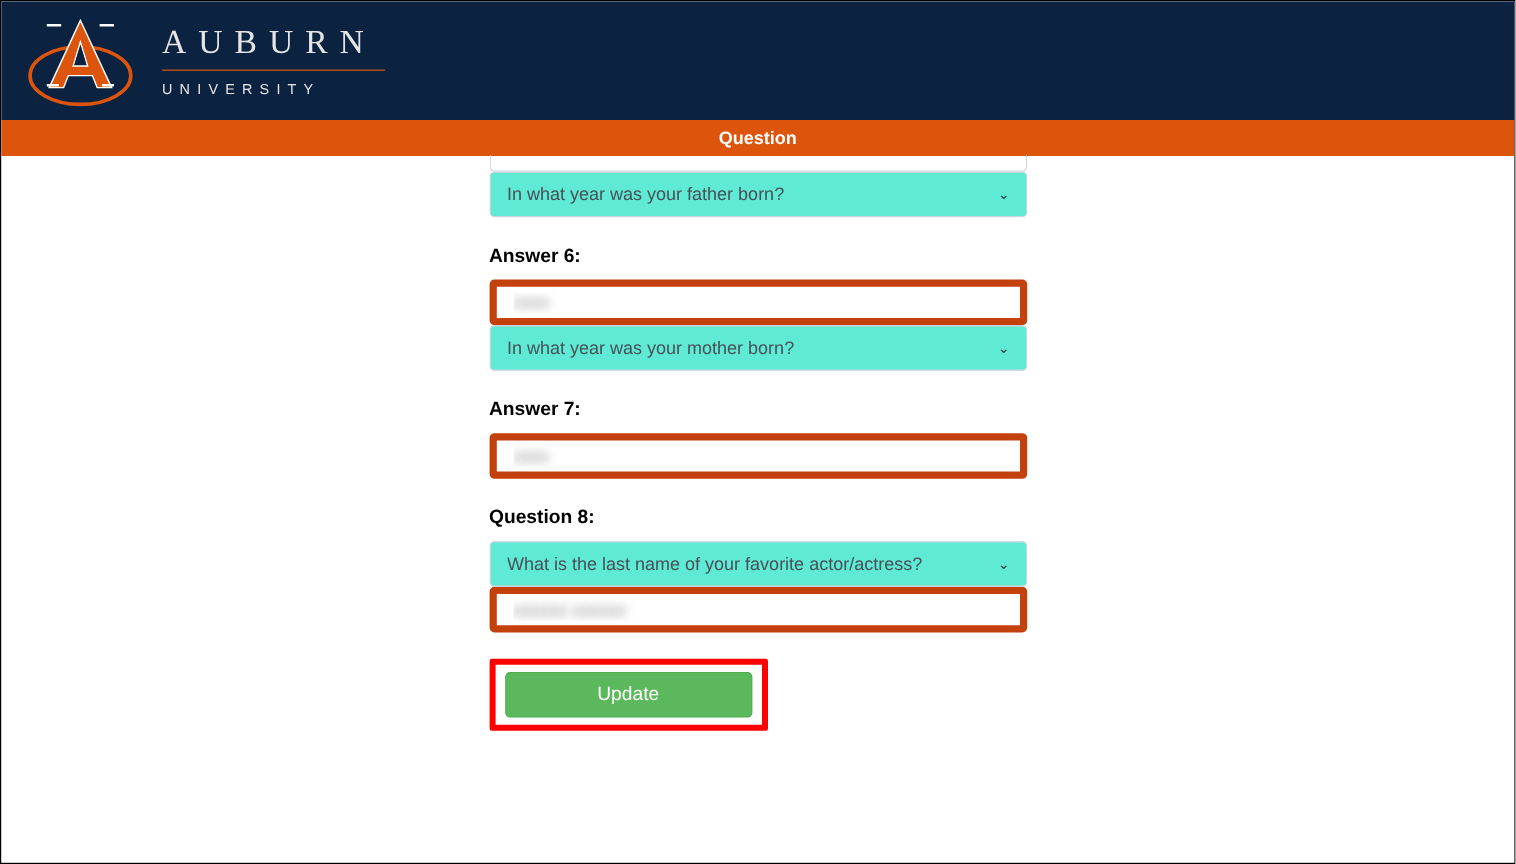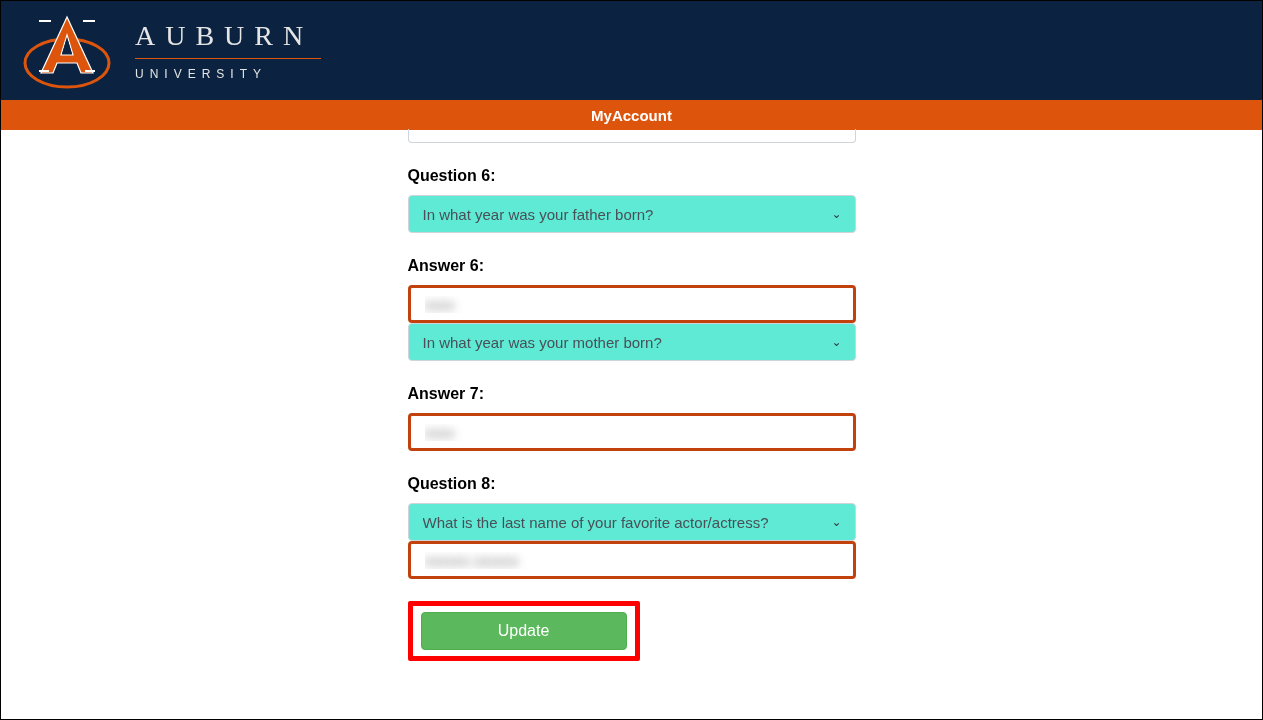--- a/index.html
+++ b/index.html
@@ -21,21 +21,21 @@
   .label.first { margin-top: 24px; }
   .select {
     width: 100%; height: 38px; border: 1px solid #ced4da; border-radius: 4px;
     background: #5eead4; padding: 0 30px 0 14px; font-size: 15px; color: #495057;
     appearance: none; -webkit-appearance: none; position: relative;
     background-image: none;
   }
   .select-wrap { position: relative; }
   .select-caret { position: absolute; right: 14px; top: 50%; transform: translateY(-50%); pointer-events: none; font-size: 12px; color: #343a40; }
   .text-input {
-    width: 100%; height: 38px; border: 3px solid #c2410c; border-radius: 4px;
+    width: 100%; height: 38px; border: 6px solid #c2410c; border-radius: 4px;
     background: #fff; padding: 0 14px; font-size: 15px; color: #495057;
   }
   .blurred { color: transparent; text-shadow: 0 0 8px rgba(80,80,80,0.7); }
   .update-row { margin-top: 22px; }
   .highlight-box {
     border: 5px solid #ff0000; padding: 6px 8px; display: inline-block; border-radius: 2px;
   }
   .btn-update {
     width: 206px; height: 38px; background: #5cb85c; color: #fff; border: 1px solid #4cae4c;
     border-radius: 4px; font-size: 16px; cursor: pointer;
@@ -66,29 +66,28 @@
       </div>
       <div class="brand-text">
         <div class="brand-name">AUBURN</div>
         <div class="brand-divider"></div>
         <div class="brand-sub">UNIVERSITY</div>
       </div>
     </div>
   </div>
 
   <div class="navbar">
-    <span class="navbar-label">MyAccount</span>
+    <span class="navbar-label">Question</span>
   </div>
 
   <div class="content">
     <div class="form-col">
 
       <div class="partial-input-top"></div>
 
-      <div class="label first">Question 6:</div>
       <div class="select-wrap">
         <select class="select">
           <option>In what year was your father born?</option>
         </select>
         <span class="select-caret">⌄</span>
       </div>
 
       <div class="label">Answer 6:</div>
       <input type="text" class="text-input blurred" value="xxxx" style="">
 

